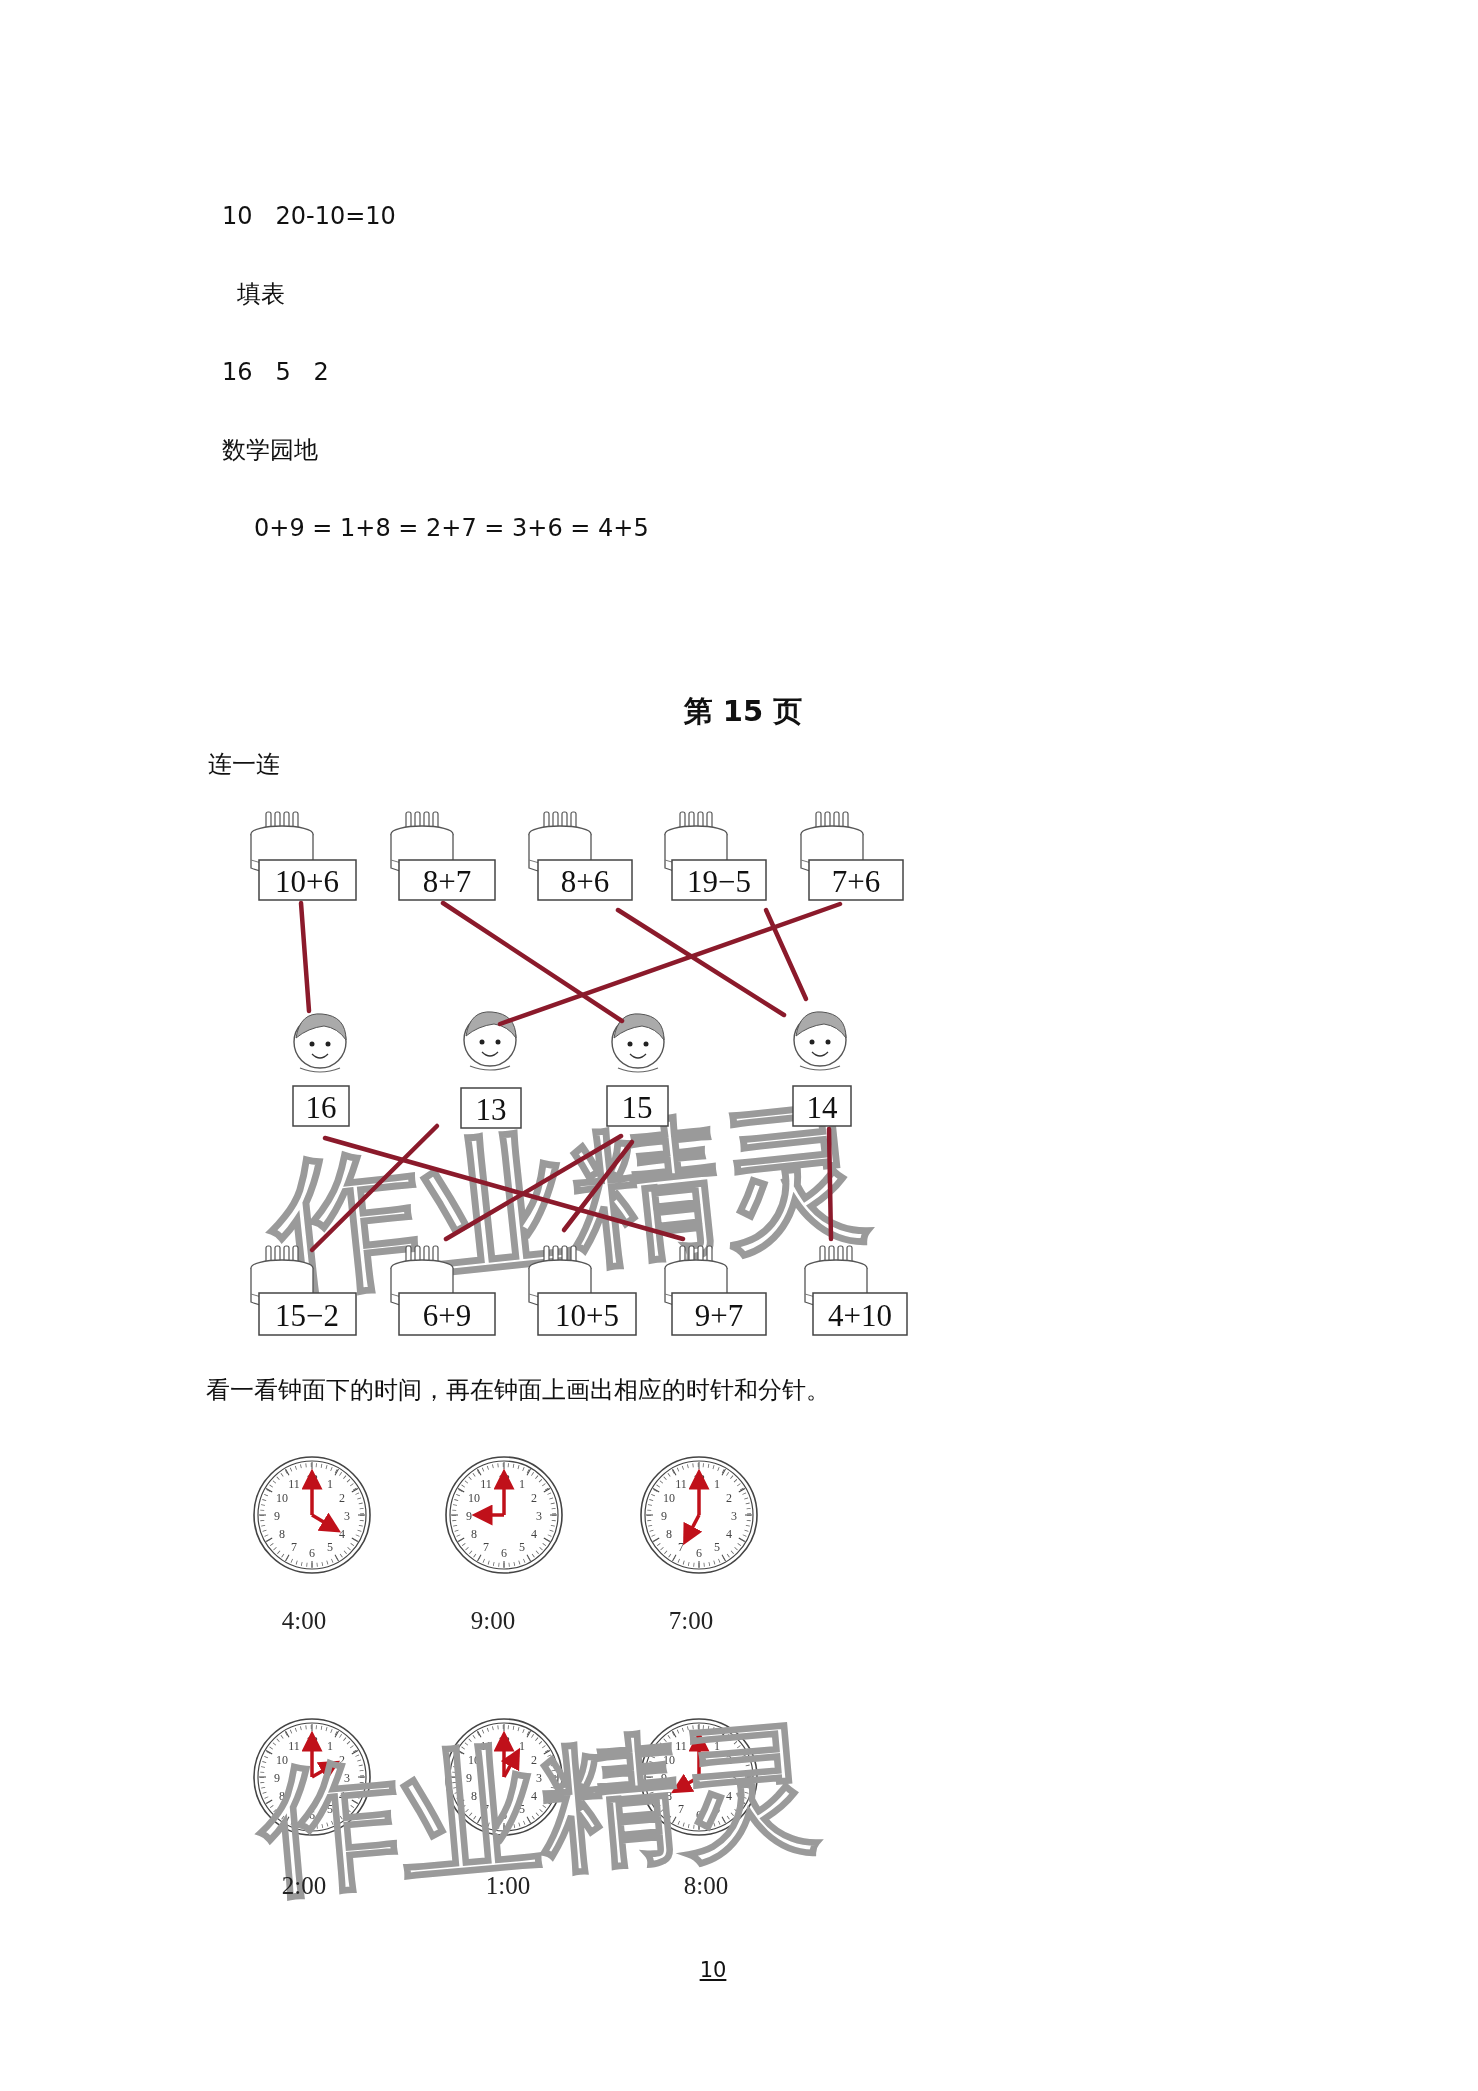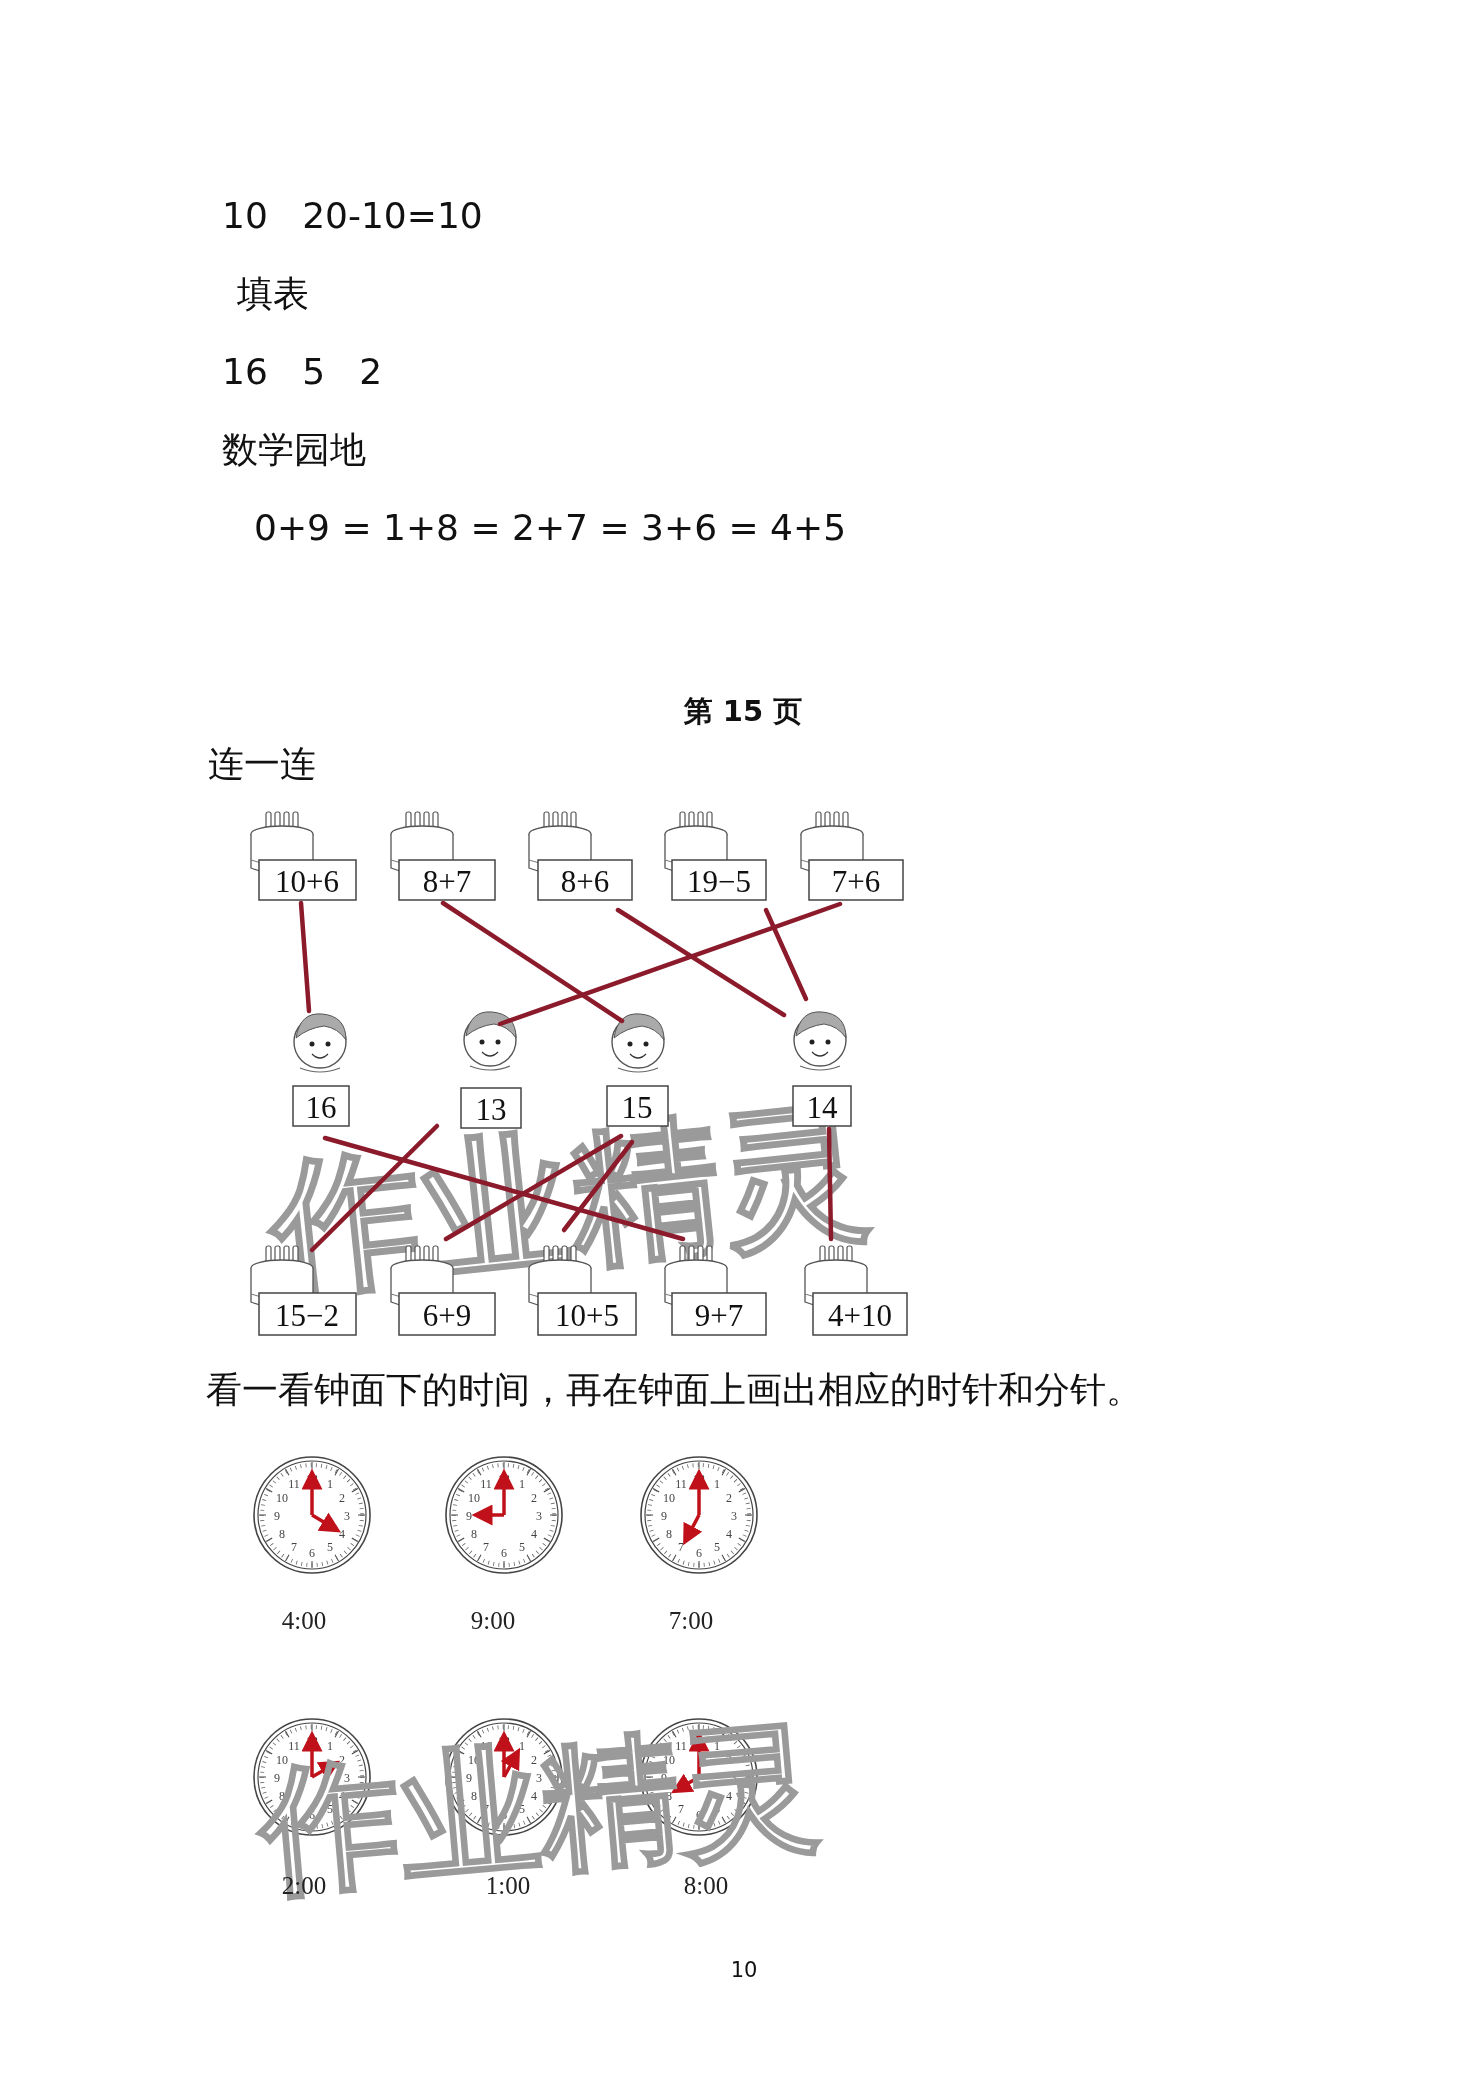--- a/index.html
+++ b/index.html
@@ -1,18 +1,18 @@
 <!DOCTYPE html>
 <html><head>
 <meta charset="utf-8">
 <style>
   html, body { margin:0; padding:0; background:#ffffff; }
   body { width:1478px; height:2091px; position:relative; overflow:hidden;
          font-family:"DejaVu Sans","Liberation Sans",sans-serif; color:#111; }
-  .txt { position:absolute; font-size:36px; line-height:36px; white-space:pre; }
+  .txt { position:absolute; font-size:24px; line-height:36px; white-space:pre; }
   .title { position:absolute; font-size:29px; font-weight:bold; white-space:pre; transform:translateX(-50%); }
   .pagenum { position:absolute; font-size:21px; transform:translateX(-50%); }
   svg { position:absolute; left:0; top:0; }
   .serif { font-family:"Liberation Serif","DejaVu Serif",serif; }
 </style>
 </head>
 <body>
 
 <div class="txt" style="left:222px; top:198px;">10   20-10=10</div>
 <div class="txt" style="left:222px; top:276px;margin-left:15px;">填表</div>
@@ -217,13 +217,13 @@
   <g class="serif" font-size="25" text-anchor="middle" fill="#222">
     <text x="304" y="1629">4:00</text>
     <text x="493" y="1629">9:00</text>
     <text x="691" y="1629">7:00</text>
     <text x="304" y="1894">2:00</text>
     <text x="508" y="1894">1:00</text>
     <text x="706" y="1894">8:00</text>
   </g>
 </svg>
 
-<div class="pagenum" style="left:744px; top:1958px;">10</div>
+<div class="pagenum" style="left:713px; top:1958px;text-decoration:underline;">10</div>
 
 </body></html>

